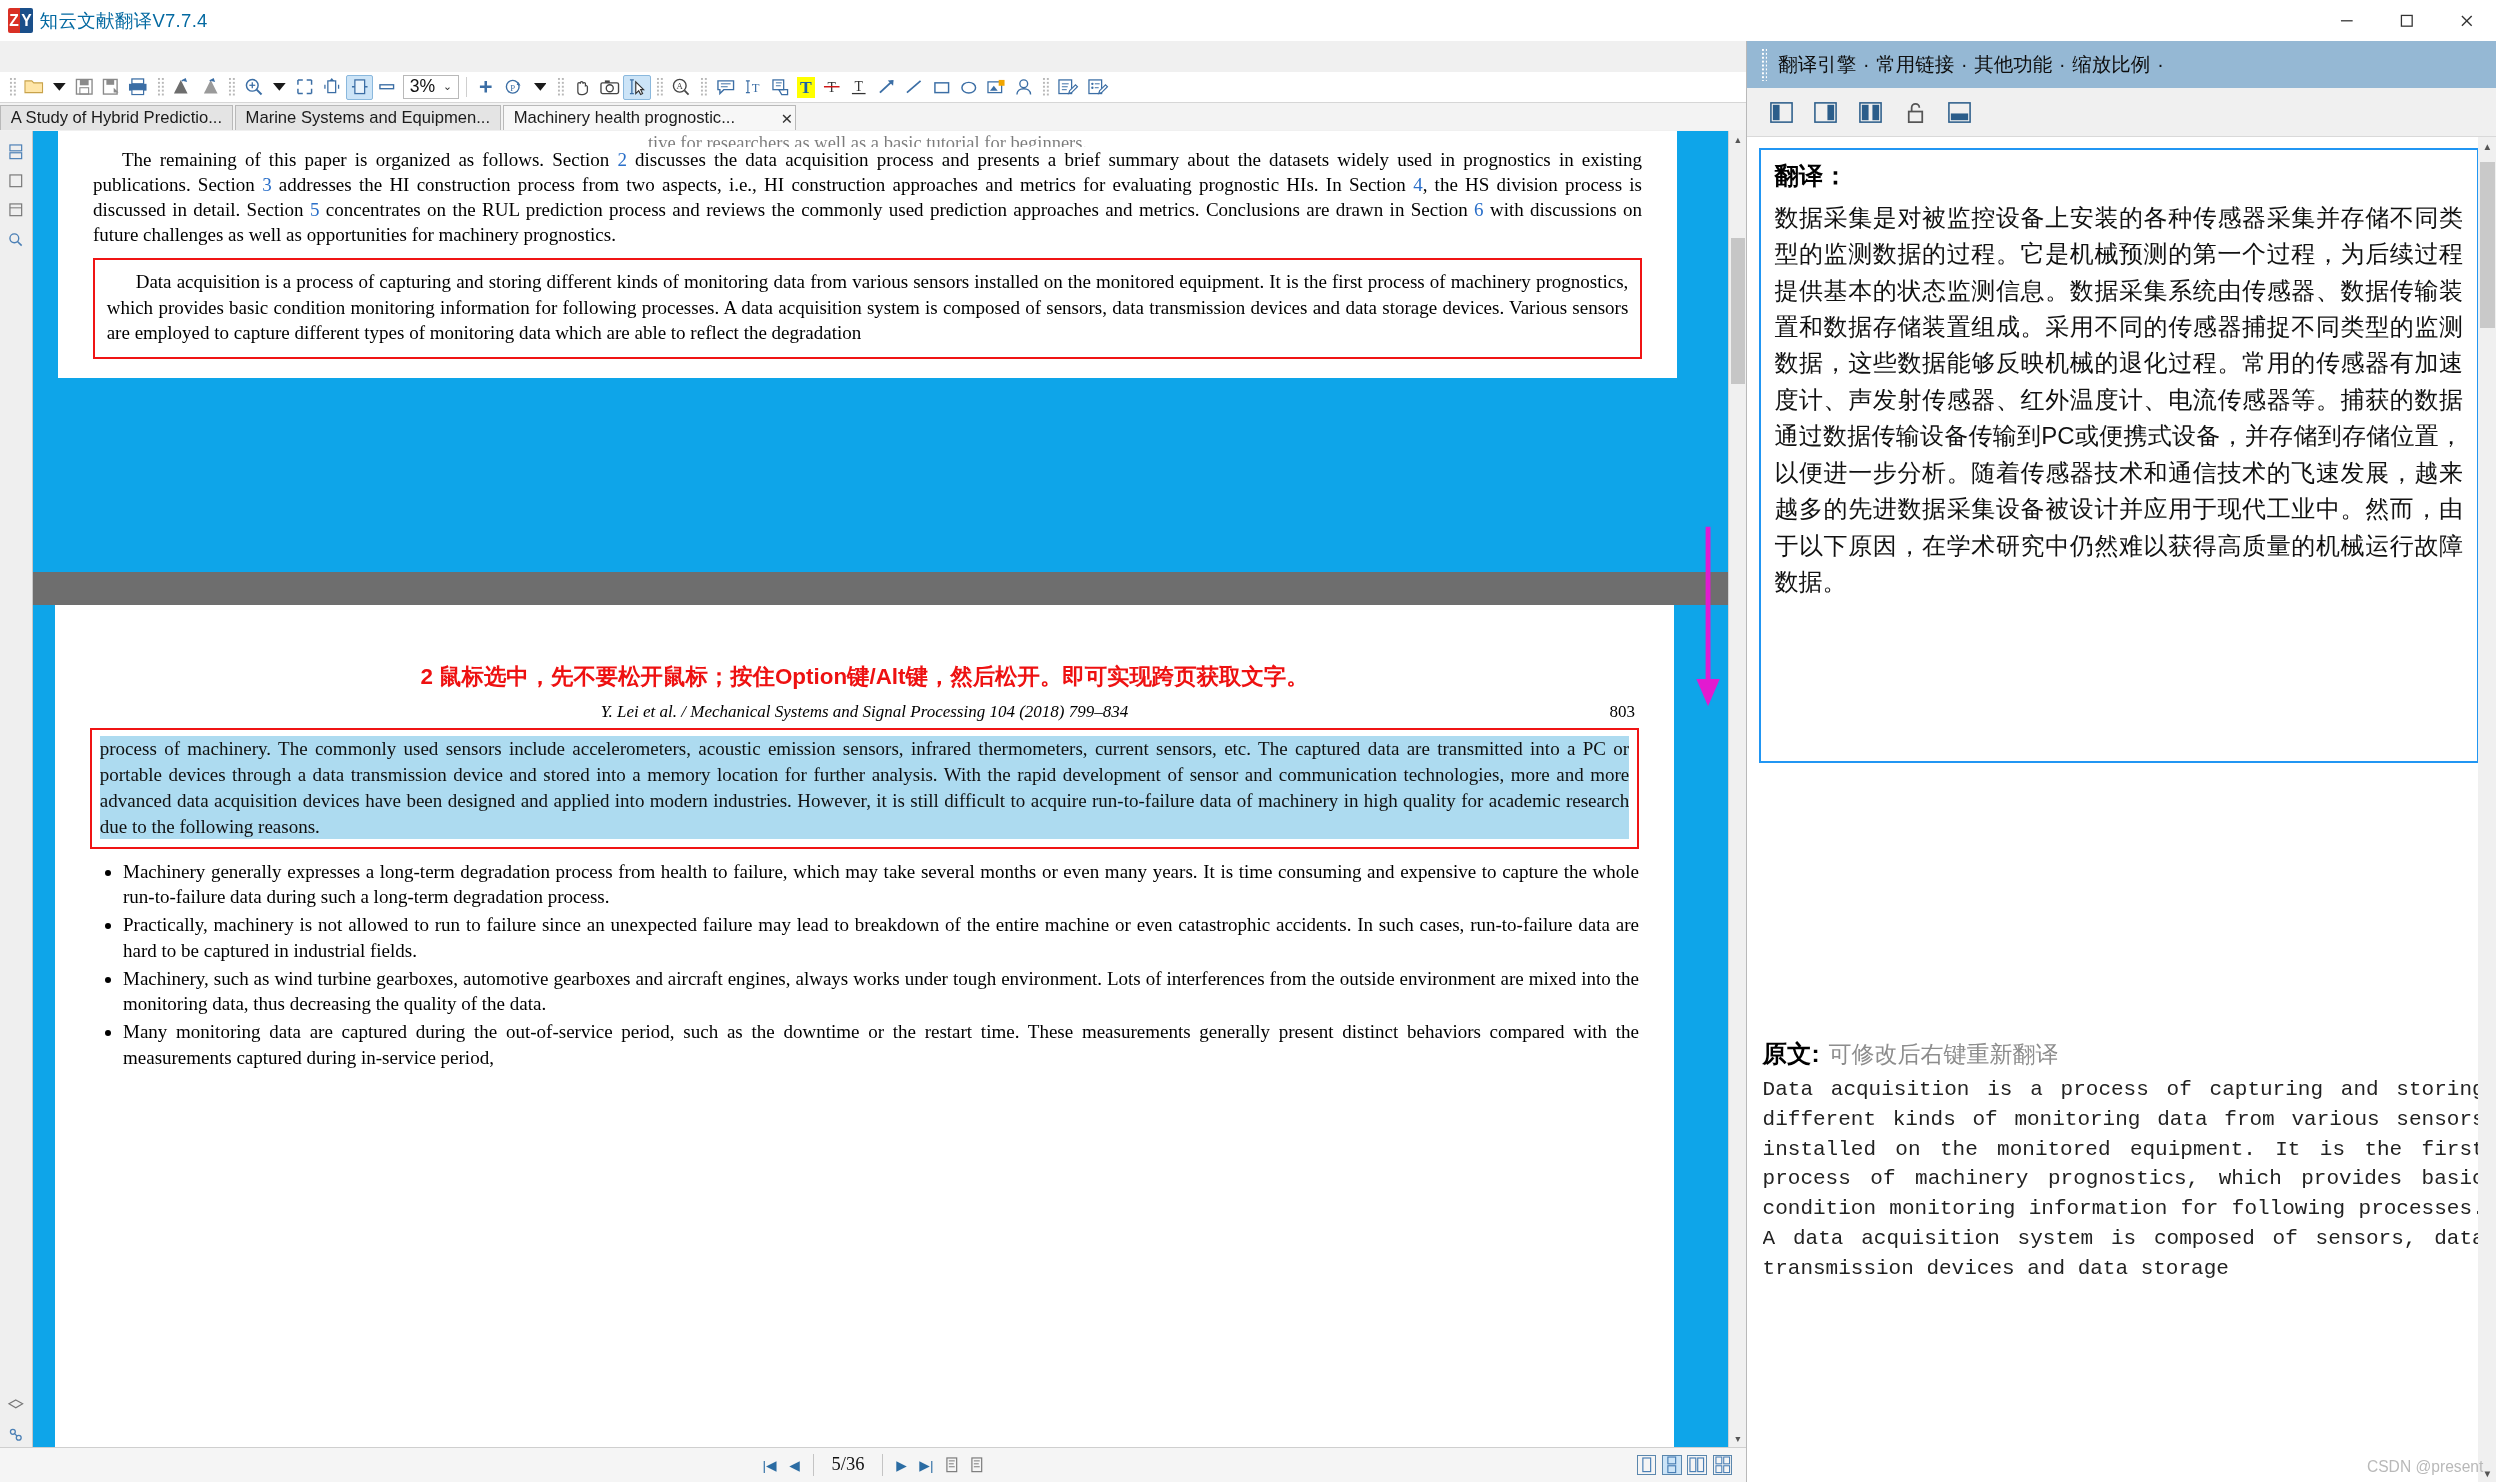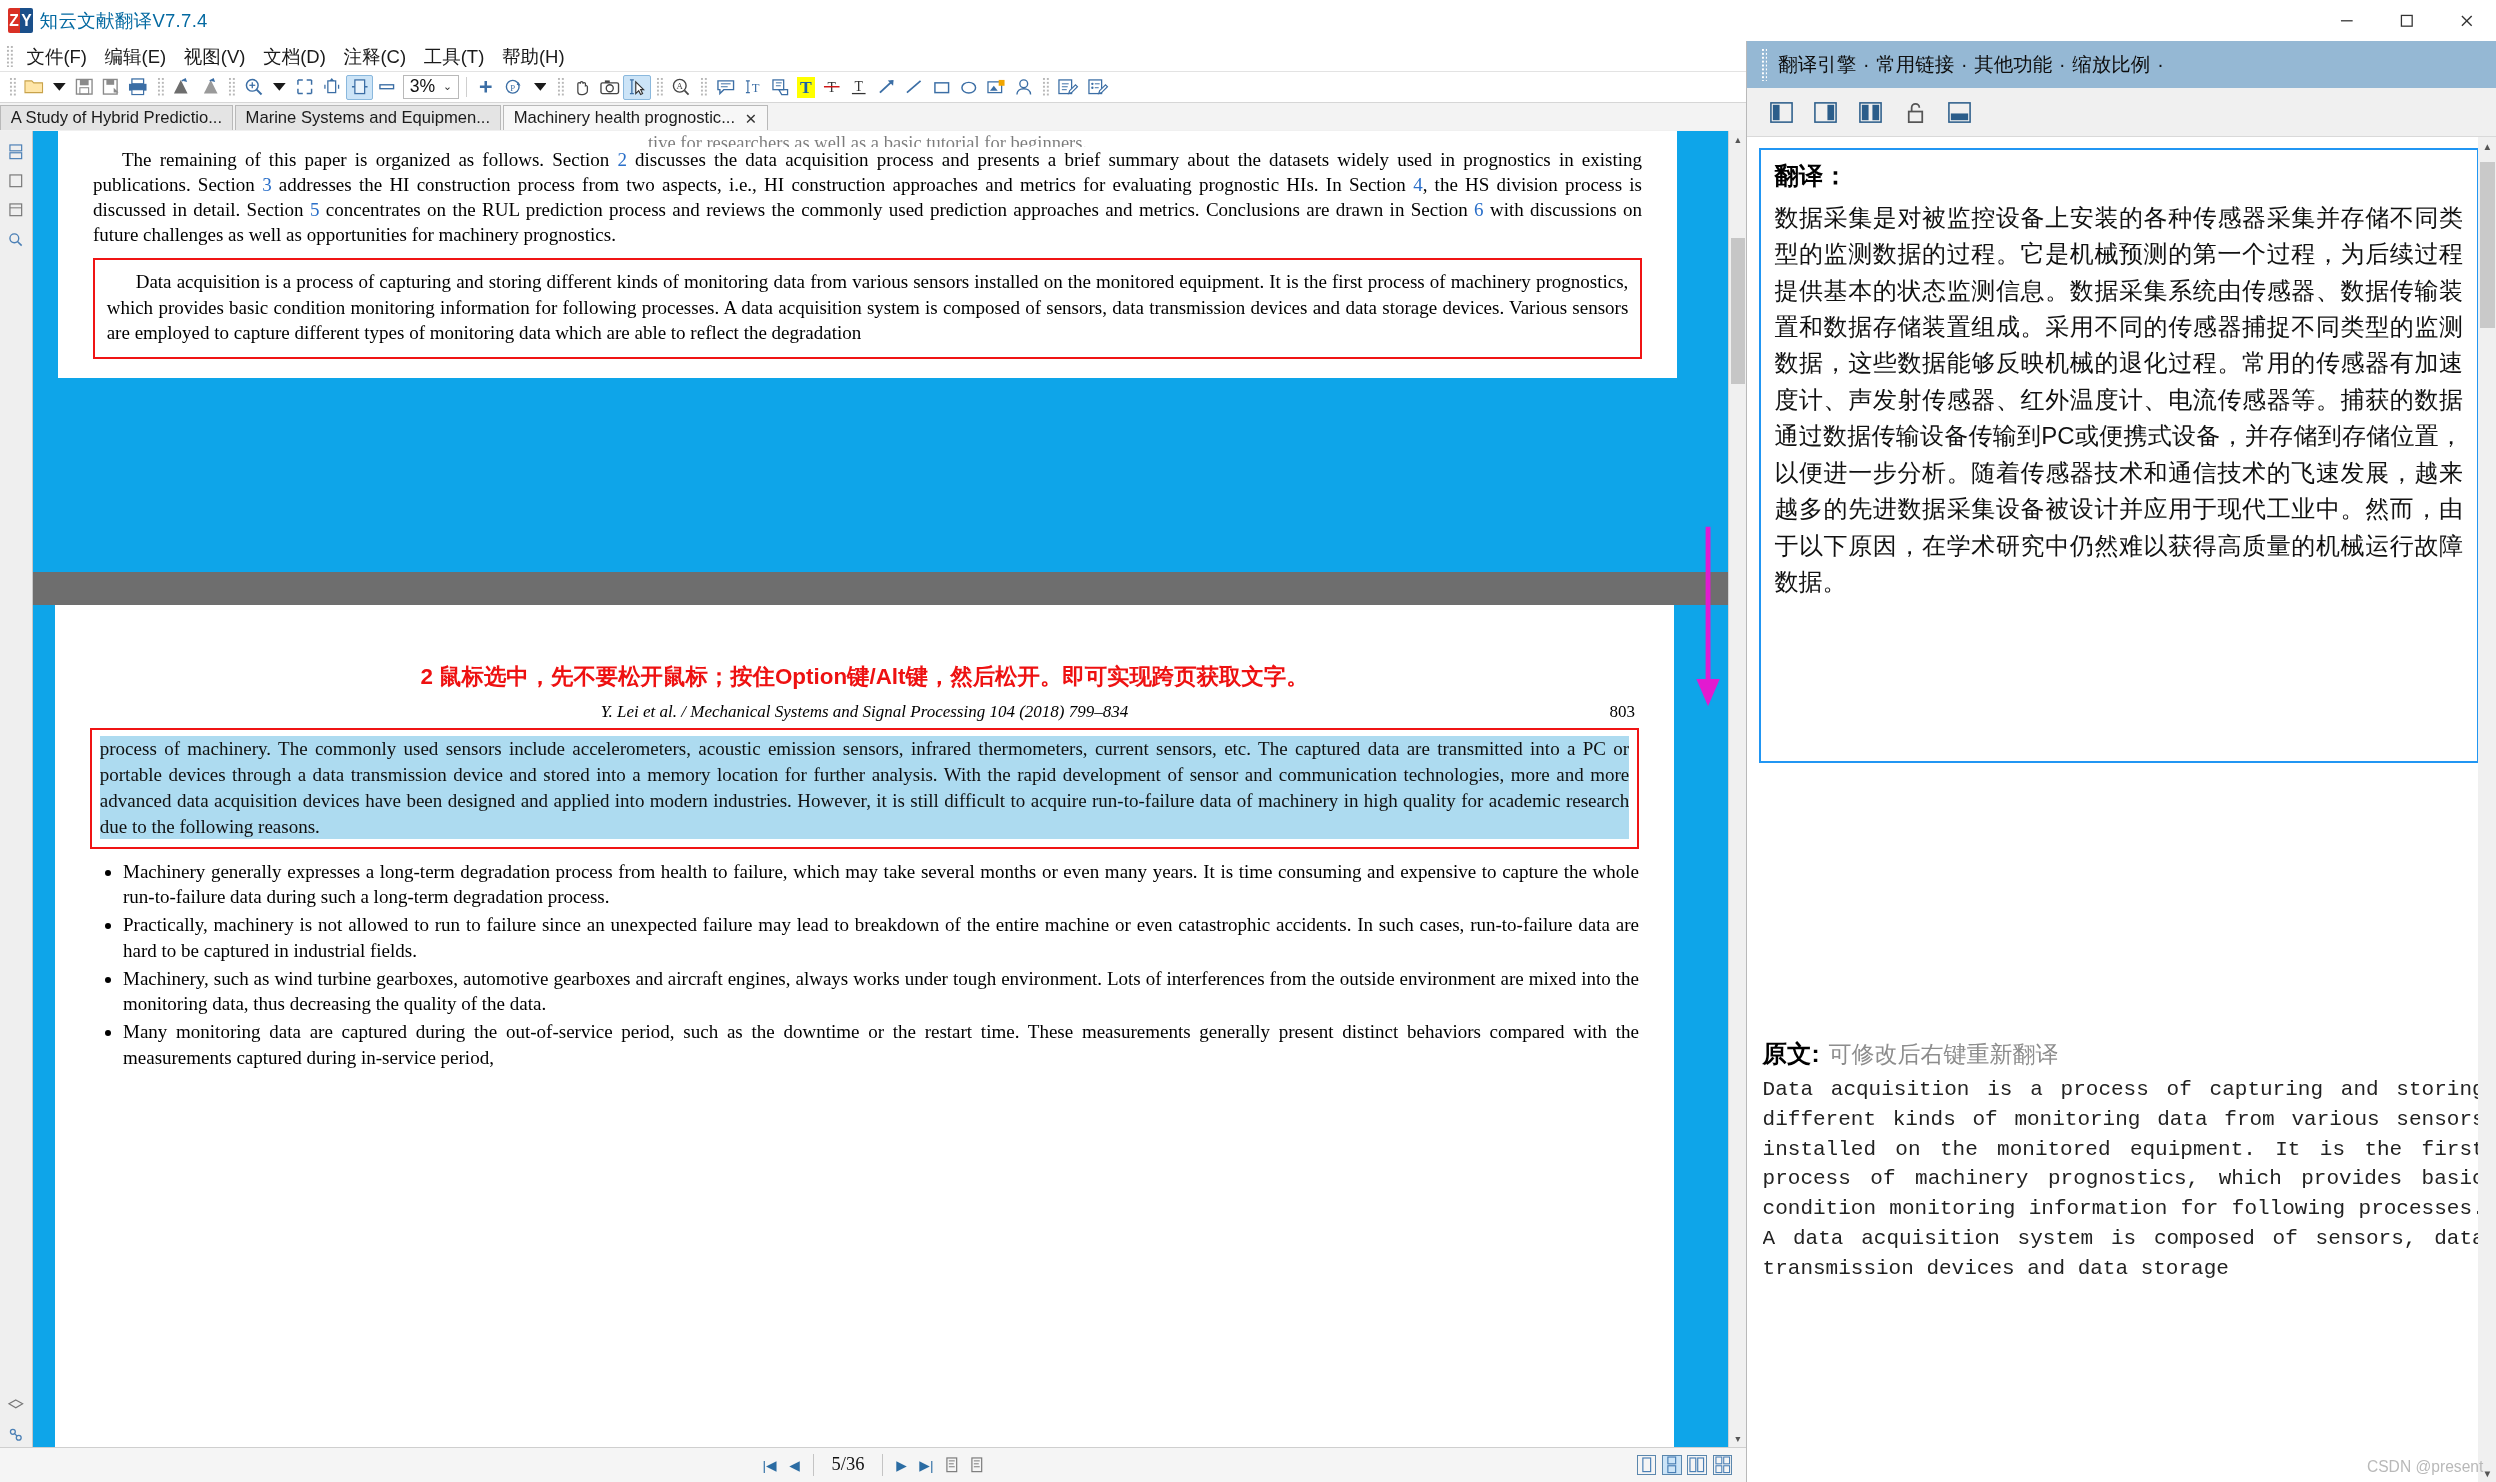--- a/index.html
+++ b/index.html
@@ -70,21 +70,21 @@
   .tabbar {
     position:absolute; left:0; top:103px; width:1746px; height:27px;
     background:#f3f3f3; display:flex; align-items:flex-end;
   }
   .tab {
     height:25px; display:flex; align-items:center; padding:0 9.8px;
     background:#e4e4e4; border:1px solid #b9b9b9; border-bottom:none;
     font-size:16.6px; color:#1b1b1b; margin-right:2px; max-width:293px;
     white-space:nowrap; overflow:hidden;
   }
-  .tab.active { background:#f7f7f7; }
+  .tab.active { background:#f7f7f7;gap:36px; }
   .tab-close { margin-left:9.8px; font-size:14.6px; color:#333; }
 
   
   .rail {
     position:absolute; left:0; top:131px; width:33px; height:1352px;
     background:#efefef; border-right:1px solid #c8c8c8;
     display:flex; flex-direction:column; align-items:center; padding-top:9.8px;
   }
   .rail-icon { width:21.5px; height:21.5px; margin-bottom:7.8px; display:flex;
                align-items:center; justify-content:center; }
@@ -234,30 +234,20 @@
       </div>
       <div class="win-btn close">
         <svg width="17.6" height="17.6" viewBox="0 0 18 18">
             <line x1="4" y1="4" x2="14" y2="14" stroke="currentColor" stroke-width="1.4"></line>
             <line x1="14" y1="4" x2="4" y2="14" stroke="currentColor" stroke-width="1.4"></line>
           </svg>
       </div>
     </div>
   </div>
 
-  <div class="menubar">
-    <div class="menu-grip"></div>
-    <div class="menu-item">文件(F)</div>
-    <div class="menu-item">编辑(E)</div>
-    <div class="menu-item">视图(V)</div>
-    <div class="menu-item">文档(D)</div>
-    <div class="menu-item">注释(C)</div>
-    <div class="menu-item">工具(T)</div>
-    <div class="menu-item">帮助(H)</div>
-  </div>
 
   <div class="toolbar">
     <div class="tb-grip"></div>
 
     <div class="tb-btn">
       <svg width="21.5" height="19.5" viewBox="0 0 22 20">
           <path d="M2 4h7l2 2h9v10H2z" fill="#ffe6a8" stroke="#c8a24a" stroke-width="1.1"></path>
         </svg>
     </div>
     <div class="tb-btn">

